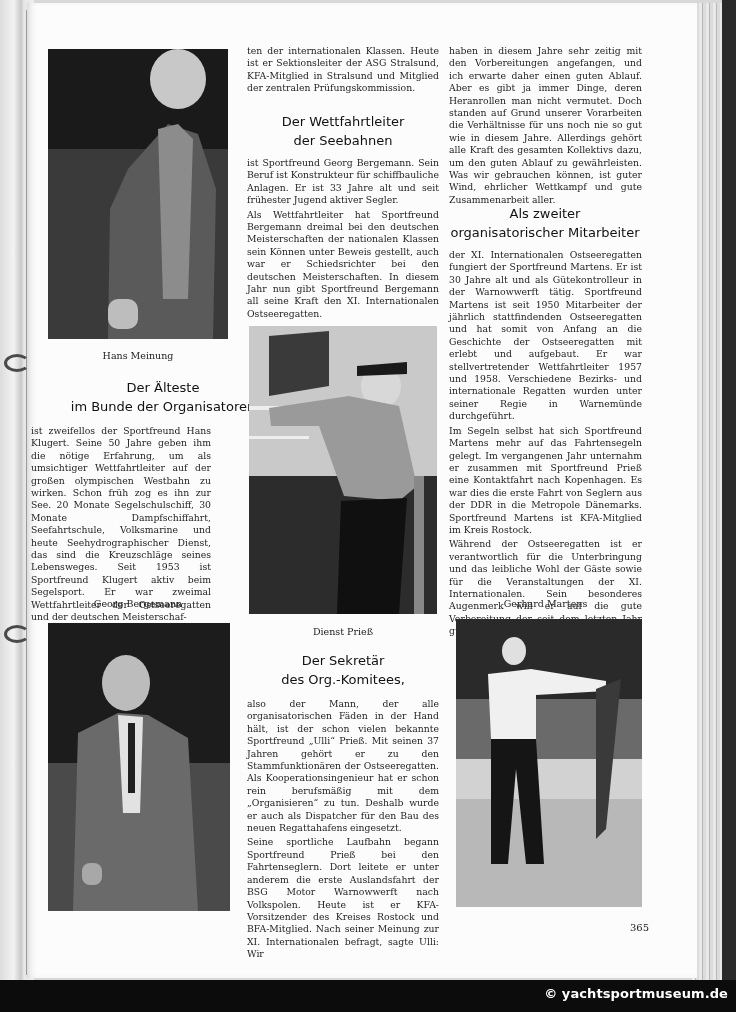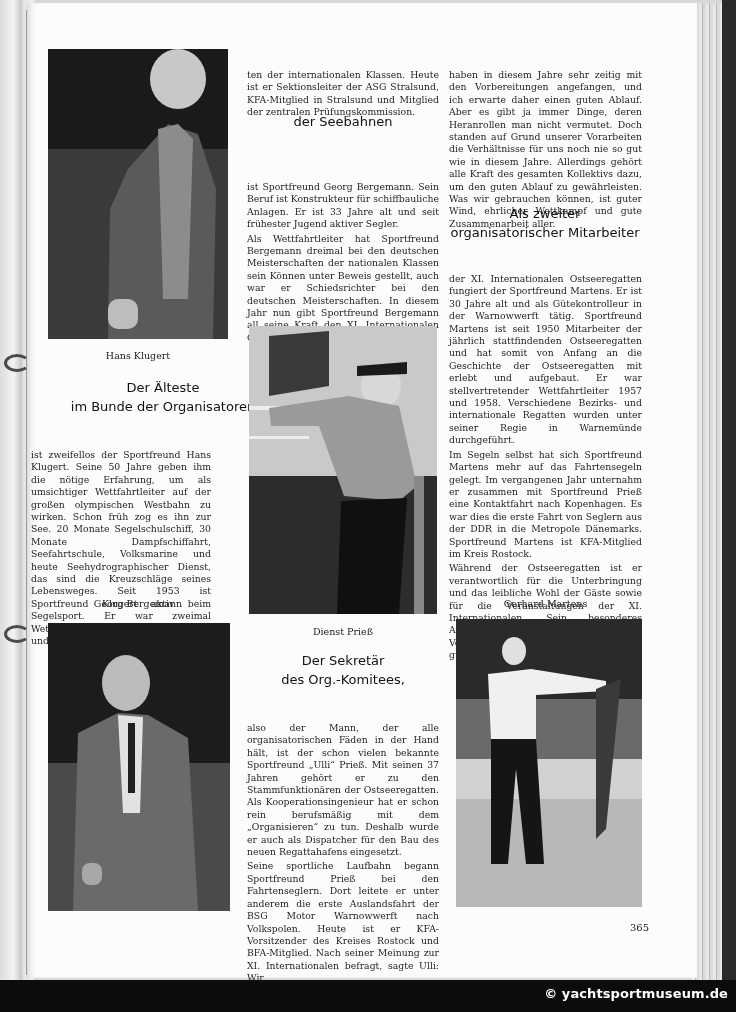--- a/index.html
+++ b/index.html
@@ -23,21 +23,21 @@
   .footer-bar { position: absolute; left: 0; top: 980px; width: 736px; height: 32px; background: #0c0c0c; }
   .copyright { position: absolute; right: 8px; top: 986px; color: #fff; font-family: "DejaVu Sans", sans-serif;
     font-size: 13px; font-weight: bold; letter-spacing: 0.1px; }
 
   .photo { position: absolute; overflow: hidden; background: #444; }
   .photo svg { width: 100%; height: 100%; display: block; }
 
   .caption { position: absolute; font-size: 9.5px; text-align: center; color: #222; }
   .heading { position: absolute; font-family: "DejaVu Sans", sans-serif; font-size: 13px; line-height: 19px;
     text-align: center; color: #111; }
-  .col { position: absolute; font-size: 9.3px; line-height: 12.4px; text-align: justify; color: #1e1e1e; hyphens: manual; margin-top: 24px; }
+  .col { position: absolute; font-size: 9.3px; line-height: 12.4px; text-align: justify; color: #1e1e1e; hyphens: manual; }
   .col p { margin: 0; }
   .col p + p { margin-top: 2px; }
   .pagenum { position: absolute; font-size: 10px; color: #222; }
 </style>
 </head>
 <body>
 
 <div class="scan"></div>
 <div class="binding">
   <div class="binding-line"></div>
@@ -53,21 +53,21 @@
 <div class="photo" style="left:48px;top:49px;width:180px;height:290px;">
   <svg viewBox="0 0 180 290" preserveAspectRatio="none">
     <rect width="180" height="290" fill="#1a1a1a"></rect>
     <rect x="0" y="100" width="180" height="190" fill="#3a3a3a"></rect>
     <ellipse cx="130" cy="30" rx="28" ry="30" fill="#c8c8c8"></ellipse>
     <path d="M80 120 L120 75 L150 85 L168 140 L165 290 L60 290 L62 160 Z" fill="#5a5a5a"></path>
     <path d="M110 80 L130 75 L145 90 L140 250 L115 250 Z" fill="#8c8c8c"></path>
     <rect x="60" y="250" width="30" height="30" fill="#bdbdbd" rx="10"></rect>
   </svg>
 </div>
-<div class="caption" style="left:48px;top:350px;width:180px;">Hans Klugert</div>
+<div class="caption" style="left:48px;top:350px;width:180px;">Hans Meinung</div>
 
 <div class="heading" style="left:44px;top:378px;width:190px;margin-left:24px;">
   <div>Der Älteste</div>
   <div>im Bunde der Organisatoren</div>
 </div>
 
 <div class="col" style="left:31px;top:425px;width:180px;">
   <p>ist zweifellos der Sportfreund Hans Klugert. Seine 50 Jahre geben ihm die nötige Erfahrung, um als umsichtiger Wettfahrtleiter auf der großen olympischen Westbahn zu wirken. Schon früh zog es ihn zur See. 20 Monate Segelschulschiff, 30 Monate Dampfschiffahrt, Seefahrtschule, Volksmarine und heute Seehydrographischer Dienst, das sind die Kreuzschläge seines Lebensweges. Seit 1953 ist Sportfreund Klugert aktiv beim Segelsport. Er war zweimal Wettfahrtleiter der Ostseeregatten und der deutschen Meisterschaf-</p>
 </div>
 
@@ -83,20 +83,21 @@
     <rect x="80" y="100" width="7" height="70" fill="#202020"></rect>
     <rect x="34" y="240" width="20" height="22" fill="#a8a8a8" rx="8"></rect>
   </svg>
 </div>
 
 <div class="col" style="left:247px;top:45px;width:192px;">
   <p>ten der internationalen Klassen. Heute ist er Sektionsleiter der ASG Stralsund, KFA-Mitglied in Stralsund und Mitglied der zentralen Prüfungskommission.</p>
 </div>
 
 <div class="heading" style="left:240px;top:112px;width:206px;">
+  <div>Der Wettfahrtleiter</div>
   <div>der Seebahnen</div>
 </div>
 
 <div class="col" style="left:247px;top:157px;width:192px;">
   <p>ist Sportfreund Georg Bergemann. Sein Beruf ist Konstrukteur für schiffbauliche Anlagen. Er ist 33 Jahre alt und seit frühester Jugend aktiver Segler.</p>
   <p>Als Wettfahrtleiter hat Sportfreund Bergemann dreimal bei den deutschen Meisterschaften der nationalen Klassen sein Können unter Beweis gestellt, auch war er Schiedsrichter bei den deutschen Meisterschaften. In diesem Jahr nun gibt Sportfreund Bergemann all seine Kraft den XI. Internationalen Ostseeregatten.</p>
 </div>
 
 <div class="photo" style="left:249px;top:326px;width:188px;height:288px;">
   <svg viewBox="0 0 188 288" preserveAspectRatio="none">

